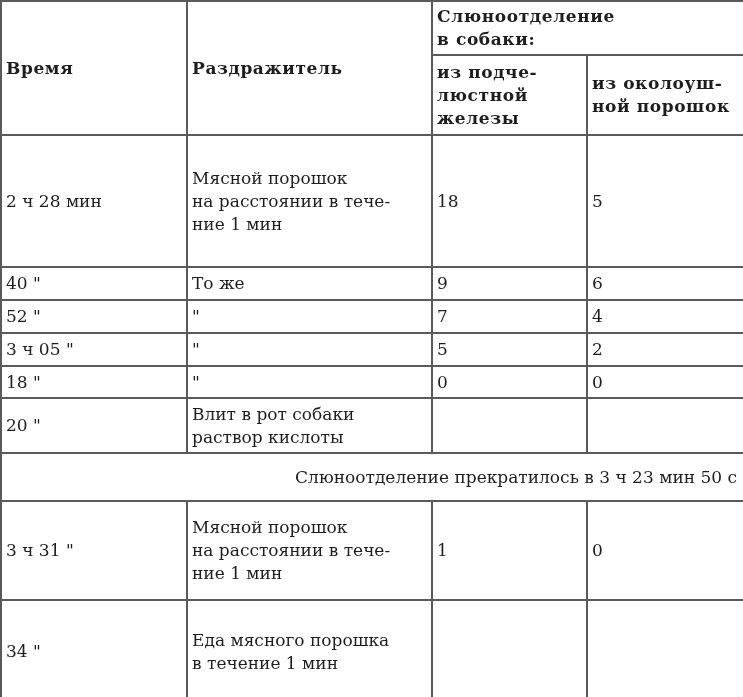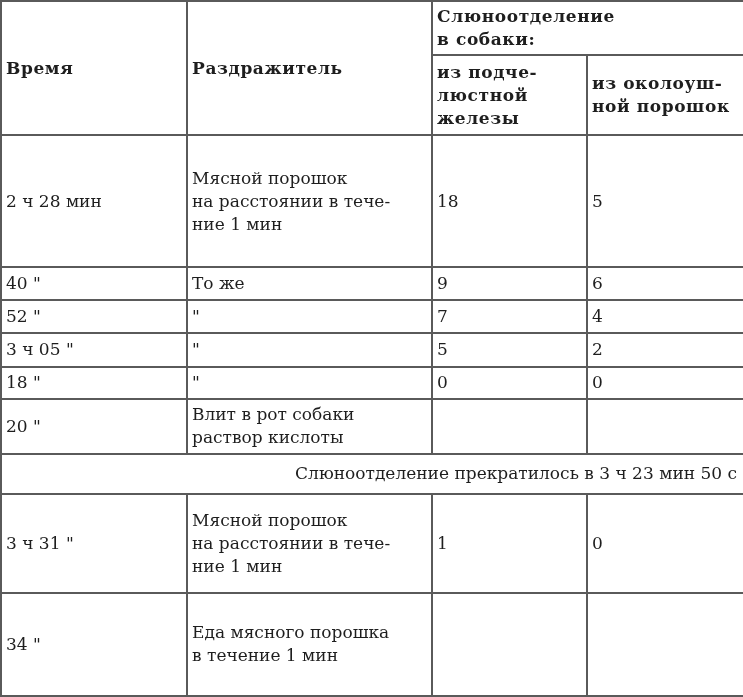--- a/index.html
+++ b/index.html
@@ -90,21 +90,21 @@
   <tr style="height:55px">
     <td class="time">20 "</td>
     <td>
       <span class="line">Влит в рот собаки</span>
       <span class="line">раствор кислоты</span>
     </td>
     <td></td>
     <td></td>
   </tr>
 
-  <tr style="height:40px">
+  <tr style="height:48px">
     <td colspan="4" class="note">Слюноотделение прекратилось в 3 ч 23 мин 50 с</td>
   </tr>
 
   <tr style="height:99px">
     <td class="time">3 ч  31 "</td>
     <td>
       <span class="line">Мясной порошок</span>
       <span class="line">на расстоянии в тече-</span>
       <span class="line">ние 1 мин</span>
     </td>

